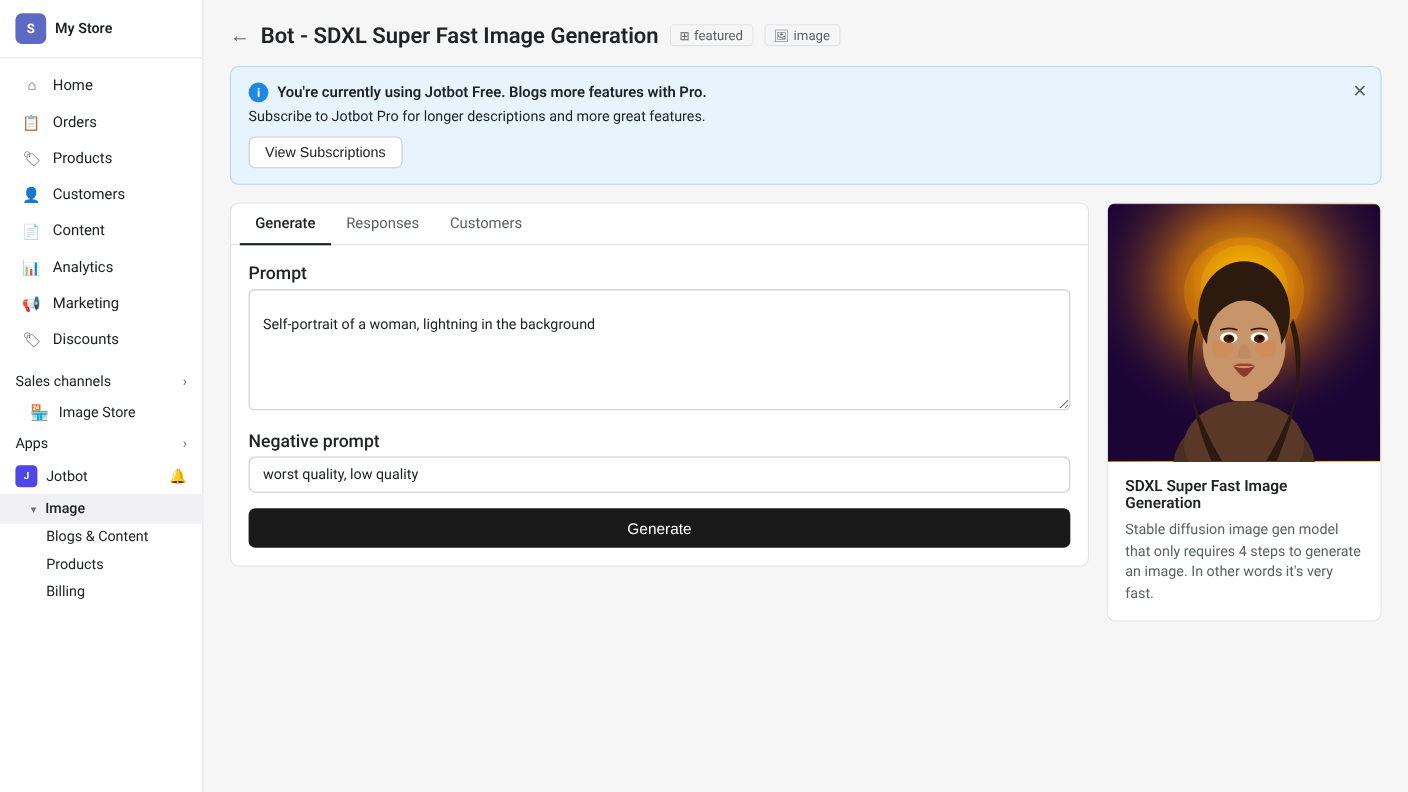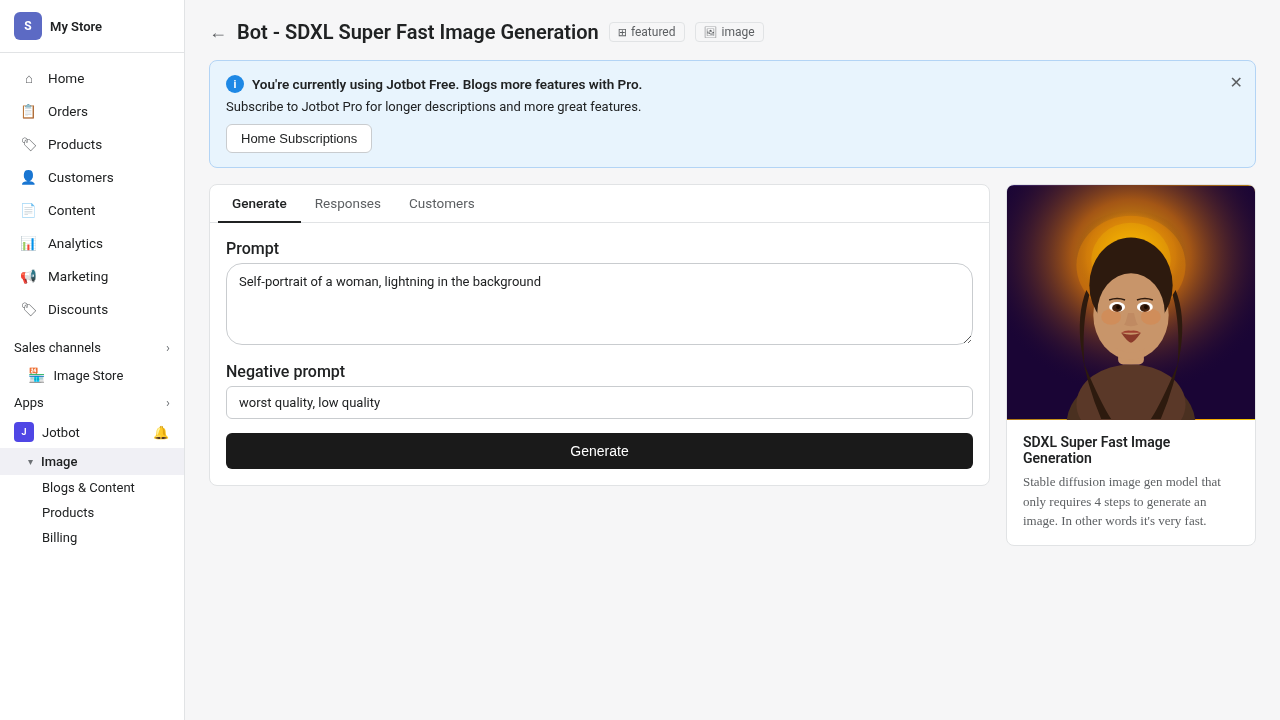--- a/index.html
+++ b/index.html
@@ -48,32 +48,32 @@
     .card { background: #fff; border: 1px solid #e1e3e5; border-radius: 8px; overflow: hidden; }
 
     
     .tabs { display: flex; border-bottom: 1px solid #e1e3e5; padding: 0 8px; }
     .tab { padding: 10px 14px; font-size: 13.5px; cursor: pointer; color: #5c5f62; border-bottom: 2px solid transparent; margin-bottom: -1px; }
     .tab.active { color: #202223; border-bottom: 2px solid #202223; font-weight: 500; }
 
     
     .form-body { padding: 16px; display: flex; flex-direction: column; gap: 14px; }
     .form-label { font-size: 16px; color: #202223; margin-bottom: 5px; font-weight: 500; }
-    .form-textarea { width: 100%; border: 1px solid #c9cccf; border-radius: 16px; padding: 10px 12px; font-size: 13px; resize: vertical; min-height: 80px; color: #202223; outline: none; font-family: inherit; }
+    .form-textarea { width: 100%; border: 1px solid #c9cccf; border-radius: 5px; padding: 24px 12px; font-size: 13px; resize: vertical; min-height: 80px; color: #202223; outline: none; font-family: inherit; }
     .form-input { width: 100%; border: 1px solid #c9cccf; border-radius: 6px; padding: 8px 12px; font-size: 13px; color: #202223; outline: none; font-family: inherit; }
     .generate-btn { width: 100%; padding: 10px; background: #1a1a1a; color: #fff; border: none; border-radius: 6px; font-size: 14px; font-weight: 500; cursor: pointer; }
 
     
     .right-panel { display: flex; flex-direction: column; gap: 12px; }
     .image-card { background: #fff; border: 1px solid #e1e3e5; border-radius: 8px; overflow: hidden; }
     .bot-image-placeholder { width: 100%; height: 235px; background: linear-gradient(135deg, #2d1b69 0%, #8b4513 30%, #d4a017 60%, #ff8c00 80%, #ffd700 100%); position: relative; overflow: hidden; display: flex; align-items: center; justify-content: center; }
     .woman-svg { width: 100%; height: 100%; }
     .bot-info { padding: 14px 16px; }
     .bot-name { font-size: 14px; font-weight: 600; color: #202223; margin-bottom: 6px; }
-    .bot-desc { font-size: 13px; color: #5c5f62; line-height: 1.5; font-family: Liberation Serif, serif; }
+    .bot-desc { font-size: 13px; color: #5c5f62; line-height: 1.5; }
 
     
     .info-icon { width: 18px; height: 18px; background: #1e88e5; border-radius: 50%; color: white; display: flex; align-items: center; justify-content: center; font-size: 11px; font-weight: bold; flex-shrink: 0; }
   </style>
 </head>
 <body>
 
 <aside class="sidebar">
   <div class="sidebar-header">
     <div class="sidebar-logo">S</div>
@@ -171,21 +171,21 @@
         <span>image</span>
       </span>
     </div>
 
     <div class="info-banner">
       <div class="info-banner-title">
         <div class="info-icon">i</div>
         <span>You're currently using Jotbot Free. Blogs more features with Pro.</span>
       </div>
       <div class="info-banner-text">Subscribe to Jotbot Pro for longer descriptions and more great features.</div>
-      <button class="view-subs-btn">Home Subscriptions</button>
+      <button class="view-subs-btn">View Subscriptions</button>
       <button class="close-banner">✕</button>
     </div>
 
     <div class="content-grid">
 
       <div class="left-panel">
         <div class="card">
 
           <div class="tabs">
             <div class="tab active">

